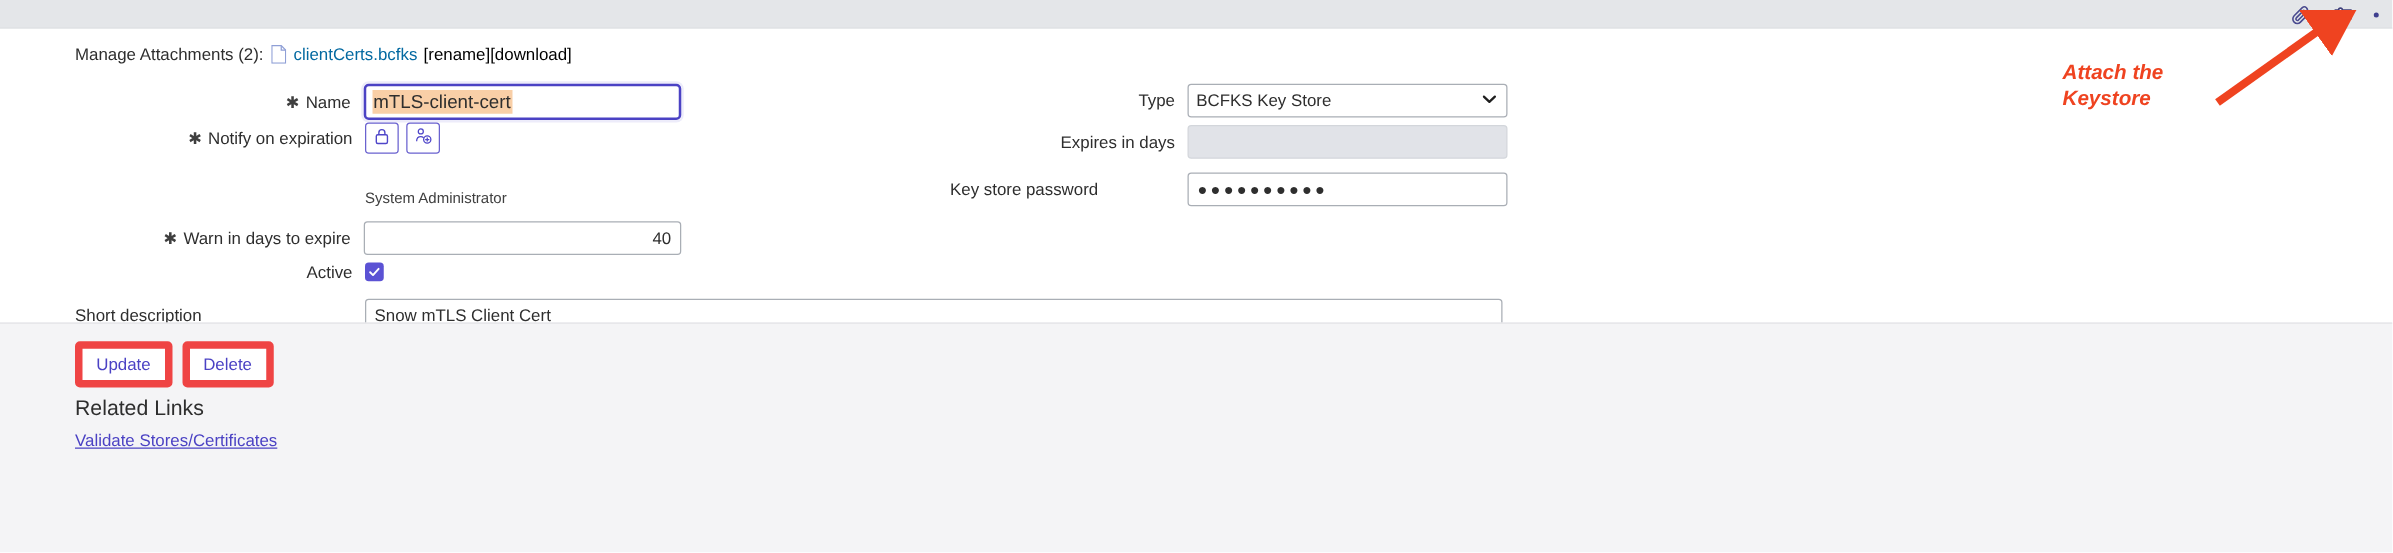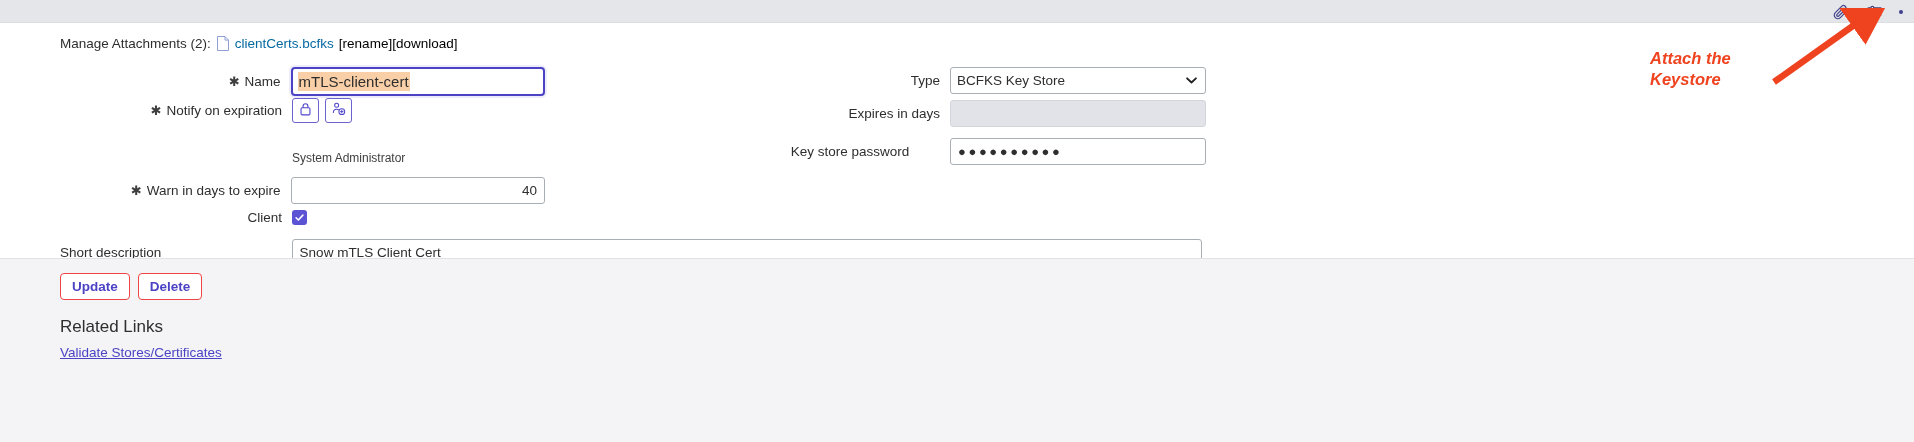--- a/index.html
+++ b/index.html
@@ -221,27 +221,27 @@
     box-sizing: border-box;
   }
   .btnbar {
     position: absolute;
     left: 60px;
     top: 14px;
     display: flex;
     gap: 8px;
   }
   .btn {
-    border: 1px solid #ef4444;
+    border: 6px solid #ef4444;
     border-radius: 4px;
     background: #ffffff;
     color: #4b42c4;
     font-family: "Liberation Sans", sans-serif;
     font-size: 13.5px;
-    font-weight: bold;
+    font-weight: normal;
     padding: 5px 11px;
     cursor: pointer;
     line-height: 15px;
   }
   .related-title {
     position: absolute;
     left: 60px;
     top: 58px;
     font-size: 17px;
     color: #2e2e2e;
@@ -364,21 +364,21 @@
       <span class="star">✱</span>
       <span>Warn in days to expire</span>
     </div>
     <div class="fakeinput num" style="width:256px; justify-content:flex-end;">
       <span>40</span>
     </div>
   </div>
 
   <div class="row" style="left:60px; top:187px; width:485px;">
     <div class="lbl" style="width:222px; display:flex; justify-content:flex-end; align-items:center;">
-      <span>Client</span>
+      <span>Active</span>
     </div>
     <span class="cb">
       <svg width="11" height="11" viewBox="0 0 12 12" fill="none" stroke="#ffffff" stroke-width="1.7" stroke-linecap="round" stroke-linejoin="round">
         <path d="M2.3 6.3 L4.8 8.8 L9.7 3.4"></path>
       </svg>
     </span>
   </div>
 
   <div class="row" style="left:60px; top:216px; width:1142px;">
     <div class="lbl" style="width:222px; display:flex; justify-content:flex-start; align-items:center;">
@@ -408,21 +408,21 @@
   <div class="row" style="left:760px; top:77px;">
     <div class="lbl" style="width:180px; display:flex; justify-content:flex-end; align-items:center;">
       <span>Expires in days</span>
     </div>
     <div class="fakeinput readonly" style="width:256px;">
       <span></span>
     </div>
   </div>
 
   <div class="row" style="left:760px; top:115px;">
-    <div class="lbl" style="width:180px; display:flex; justify-content:center; align-items:center;">
+    <div class="lbl" style="width:180px; display:flex; justify-content:flex-start; align-items:center;">
       <span>Key store password</span>
     </div>
     <div class="fakeinput" style="width:256px;">
       <span class="dots">●●●●●●●●●●</span>
     </div>
   </div>
 
 </div>
 
 <div class="footer">

